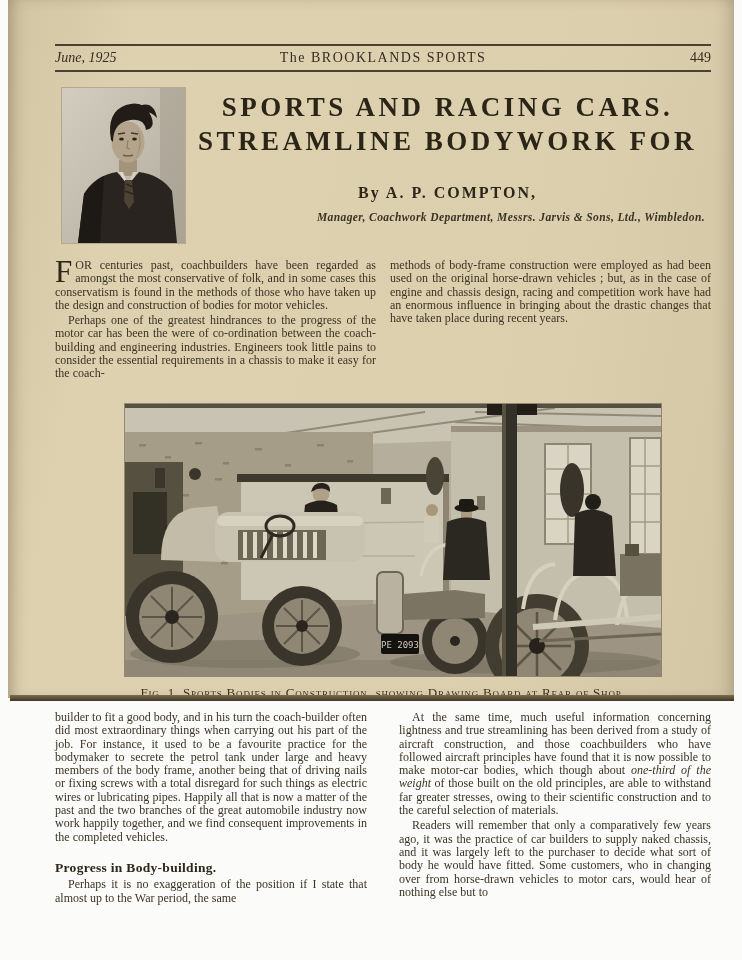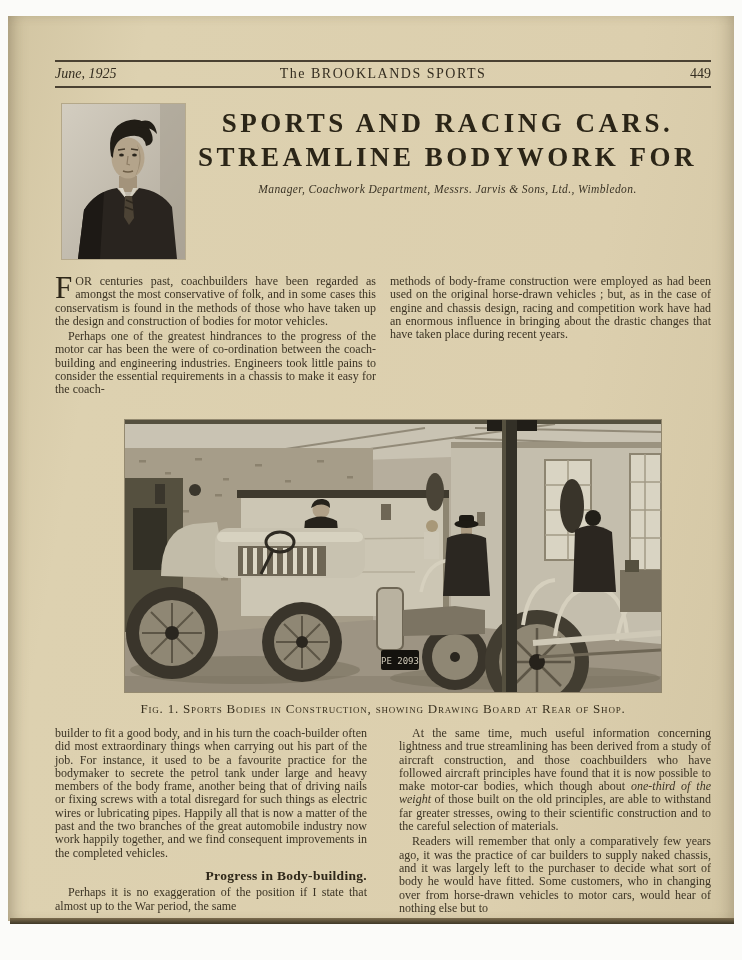--- a/index.html
+++ b/index.html
@@ -1,21 +1,21 @@
 <!DOCTYPE html>
 <html><head>
 <meta charset="utf-8">
 <style>
   html,body{margin:0;padding:0;}
   body{
     width:742px;height:960px;background:#fbfbf9;overflow:hidden;
     font-family:"Liberation Serif","DejaVu Serif",serif;
   }
   .page{
-    position:absolute;left:8px;top:16px;width:726px;height:905px;
+    position:absolute;left:8px;top:0;width:726px;height:698px;
     background:linear-gradient(100deg,#d2c5a2 0%,#ddd1b0 16%,#dccfae 72%,#d3c6a4 100%);
     box-shadow:inset 12px 0 16px -9px rgba(95,82,58,.45), inset -12px 0 18px -10px rgba(95,82,58,.4);
     color:#3c3425;
   }
   .page::after{
     content:"";position:absolute;left:2px;right:0;bottom:-3px;height:6px;
     background:linear-gradient(#7c6c4e,#3f3828);
   }
   
   .header{
@@ -26,31 +26,31 @@
   .header .date{width:160px;font-style:italic;}
   .header .gtitle{flex:1;text-align:center;letter-spacing:1.5px;}
   .header .pnum{width:160px;text-align:right;}
   
   .portrait{position:absolute;left:54px;top:88px;width:123px;height:155px;
     box-shadow:0 0 0 1px rgba(70,60,40,.25);}
   
   .title-block{position:absolute;left:182px;top:90px;width:515px;text-align:center;}
   .title-line{font-size:27px;font-weight:bold;letter-spacing:3.5px;color:#2b2517;line-height:34px;margin:0;}
   .byline{margin-top:26px;font-size:16px;font-weight:bold;letter-spacing:2px;color:#2e2719;}
-  .byline-detail{margin-top:9px;font-size:11.5px;font-weight:normal;font-style:italic;letter-spacing:.4px;color:#3a3325;}
+  .byline-detail{margin-top:9px;font-size:11.5px;font-weight:bold;font-style:italic;letter-spacing:.4px;color:#3a3325;text-align:right;}
   
   .cols{position:absolute;left:47px;width:656px;display:flex;gap:14px;}
   .cols-top{top:259px;}
   .cols-bottom{top:711px;gap:32px;}
   .col{width:321px;font-size:12px;line-height:13.3px;text-align:justify;color:#3b3324;}
   .col p{margin:0 0 2px 0;}
   .col p.indent{text-indent:13px;}
   .dropcap{float:left;font-size:31px;line-height:24px;padding:1px 3px 0 0;color:#2e2719;}
   .ital{font-style:italic;}
-  .section-heading{font-size:13.5px;font-weight:bold;letter-spacing:.3px;color:#2e2719;margin:9px 0 4px 0;text-align:right;}
+  .section-heading{font-size:13.5px;font-weight:bold;letter-spacing:.3px;color:#2e2719;margin:17px 0 4px 0;text-align:left;}
   
   .figure{position:absolute;left:117px;top:404px;width:536px;height:272px;
     box-shadow:0 0 0 1px rgba(60,50,35,.45);overflow:hidden;}
   .figure svg{display:block;}
   .caption{
     position:absolute;left:47px;top:685px;width:656px;text-align:center;
     font-size:13px;letter-spacing:.8px;font-variant:small-caps;color:#38301f;
   }
 </style>
 </head>
@@ -94,20 +94,21 @@
       <path d="M56,84 L66,97 L61,84 Z" fill="#ddd8ca"></path>
       <path d="M76,84 L66,97 L71,84 Z" fill="#d4cfc0"></path>
       <path d="M63,92 L70,92 L72,114 L67,121 L62,113 Z" fill="#4c4335"></path>
       <path d="M64,96 L71,99 M63,103 L71,106" stroke="#2e281e" stroke-width="1.5"></path>
     </svg>
   </div>
 
   <div class="title-block">
     <div class="title-line">SPORTS AND RACING CARS.</div>
     <div class="title-line">STREAMLINE BODYWORK FOR</div>
+    <div class="byline">By A. P. COMPTON,</div>
     <div class="byline-detail">Manager, Coachwork Department, Messrs. Jarvis &amp; Sons, Ltd., Wimbledon.</div>
   </div>
 
   <div class="cols cols-top">
     <div class="col">
       <p><span class="dropcap">F</span><span>OR centuries past, coachbuilders have been regarded as amongst the most conservative of folk, and in some cases this conservatism is found in the methods of those who have taken up the design and construction of bodies for motor vehicles.</span></p>
       <p class="indent">Perhaps one of the greatest hindrances to the progress of the motor car has been the were of co-ordination between the coach-building and engineering industries. Engineers took little pains to consider the essential requirements in a chassis to make it easy for the coach-</p>
     </div>
     <div class="col">
       <p>methods of body-frame construction were employed as had been used on the original horse-drawn vehicles ; but, as in the case of engine and chassis design, racing and competition work have had an enormous influence in bringing about the drastic changes that have taken place during recent years.</p>

